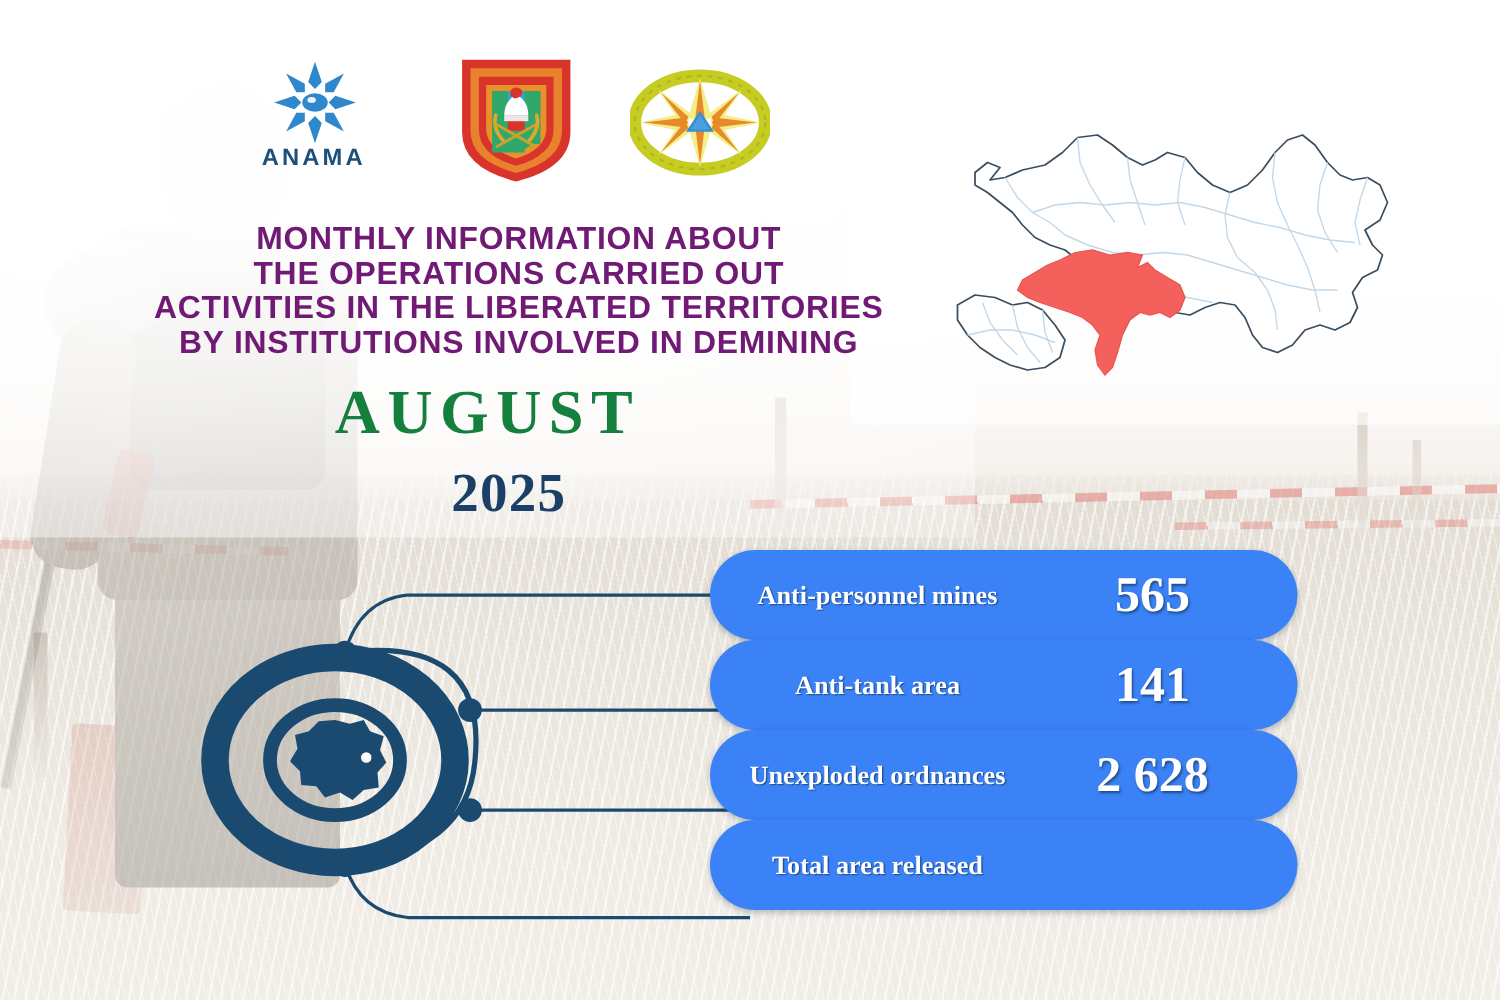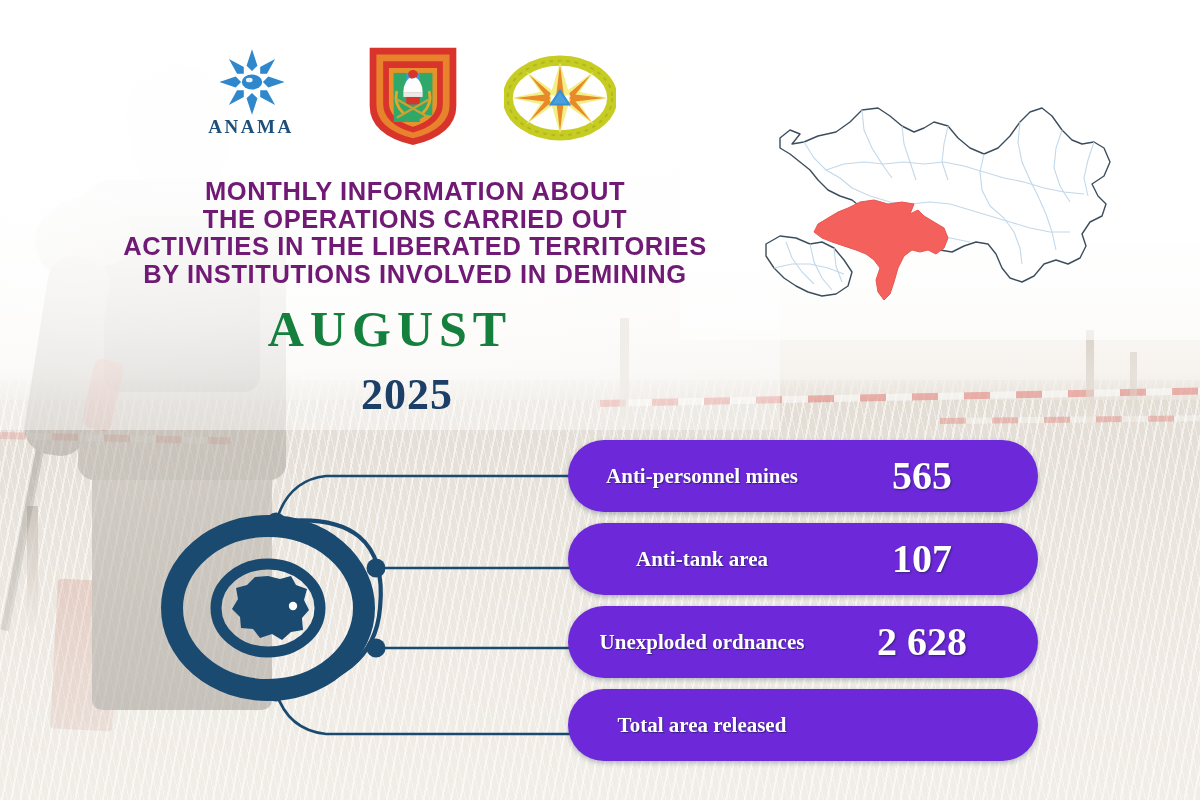--- a/index.html
+++ b/index.html
@@ -137,21 +137,21 @@
   .logo-row { position: absolute; left: 0; top: 40px; width: 700px; height: 110px; }
 
   .logo { position: absolute; }
 
   
   .logo-anama { left: 196px; top: 8px; width: 110px; height: 104px; }
   .anama-star { position: absolute; left: 22px; top: 0px; width: 68px; height: 68px; }
   .anama-word {
     position: absolute; left: 0; top: 68px; width: 110px;
     text-align: center;
-    font-family: Liberation Serif, serif;
+    font-family: Liberation Sans, sans-serif;
     font-size: 19px; font-weight: 700; letter-spacing: 2.5px;
     color: #1d4f7c;
   }
   
   .logo-mod { left: 364px; top: 4px; width: 98px; height: 104px; }
   
   .logo-mes { left: 504px; top: 10px; width: 112px; height: 96px; }
 
   
   .title-block {
@@ -193,22 +193,22 @@
   .map-box svg { width: 100%; height: 100%; display: block; }
 
   
   .emblem-svg { position: absolute; left: 160px; top: 430px; width: 440px; height: 330px; }
 
   
   .cards { position: absolute; left: 568px; top: 440px; width: 470px; }
   .card {
     position: relative;
     height: 72px;
-    margin-bottom: 11px;
-    background: #6d28d9;
+    margin-bottom: 0;
+    background: #3b82f6;
     border-radius: 36px;
     display: flex;
     align-items: center;
     box-shadow: 0 2px 5px rgba(20,50,75,.3);
   }
   .card-label {
     width: 252px;
     text-align: center;
     font-family: "Liberation Serif", serif;
     font-weight: 700;
@@ -442,21 +442,21 @@
 
   <div class="cards">
 
     <div class="card">
       <div class="card-label">Anti-personnel mines</div>
       <div class="card-value">565</div>
     </div>
 
     <div class="card">
       <div class="card-label">Anti-tank area</div>
-      <div class="card-value">107</div>
+      <div class="card-value">141</div>
     </div>
 
     <div class="card">
       <div class="card-label">Unexploded ordnances</div>
       <div class="card-value">2 628</div>
     </div>
 
     <div class="card">
       <div class="card-label">Total area released</div>
     </div>

